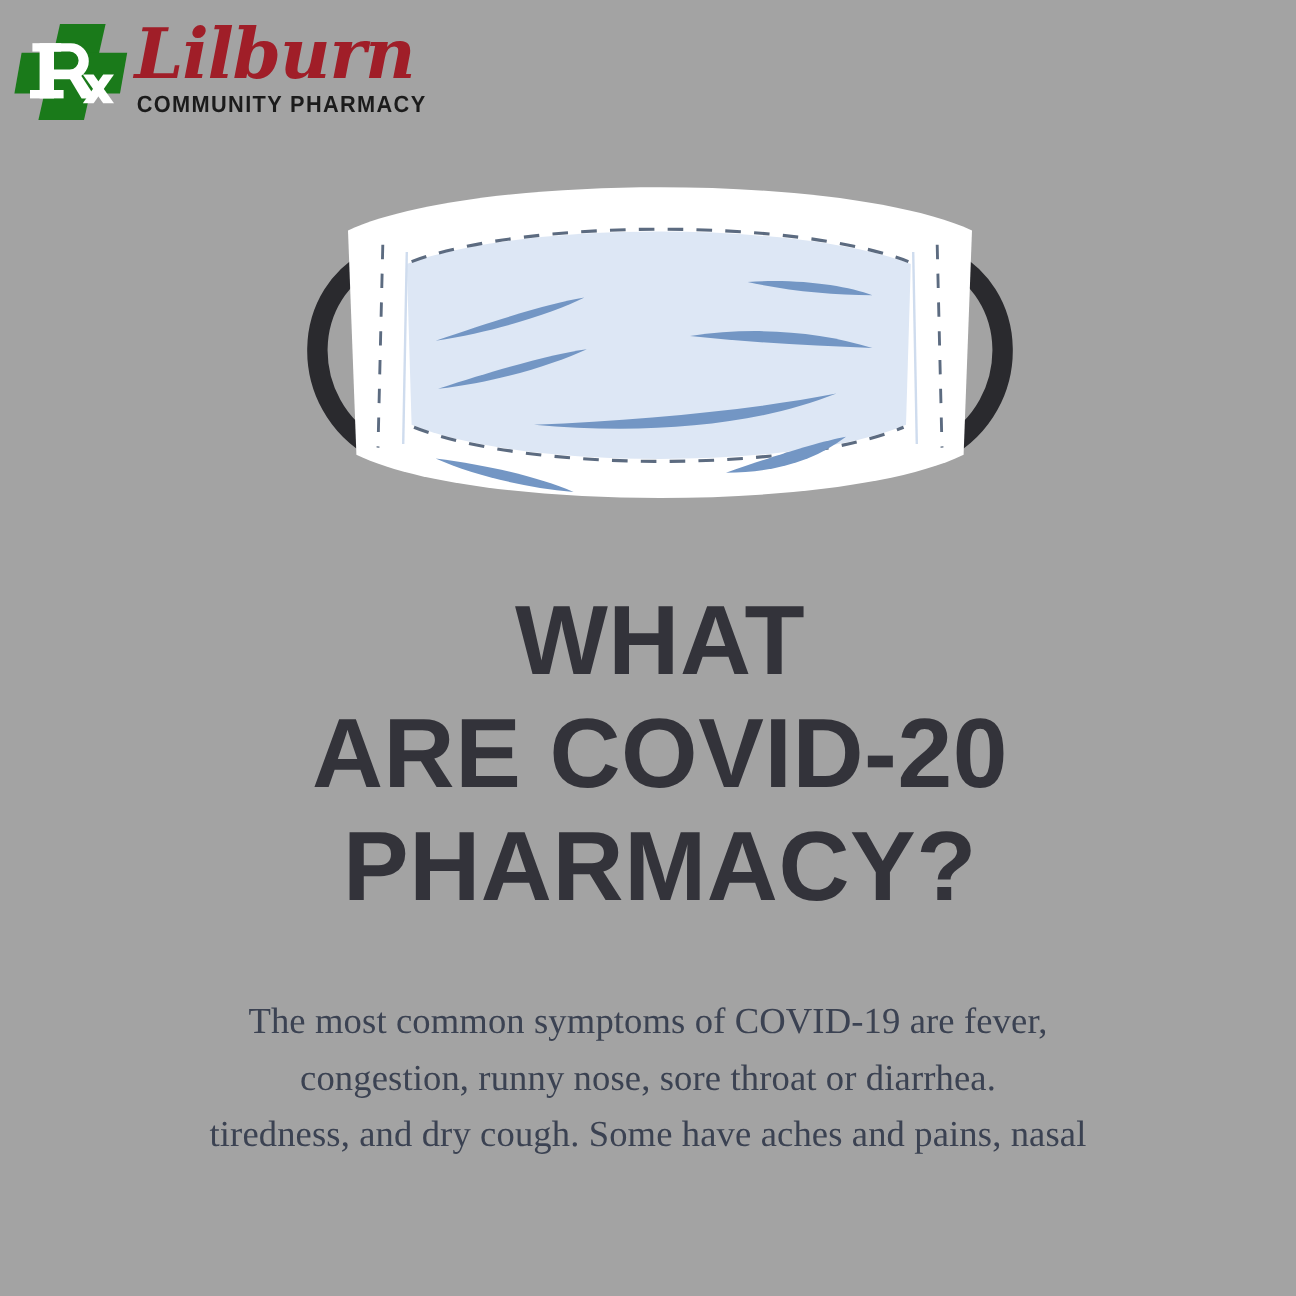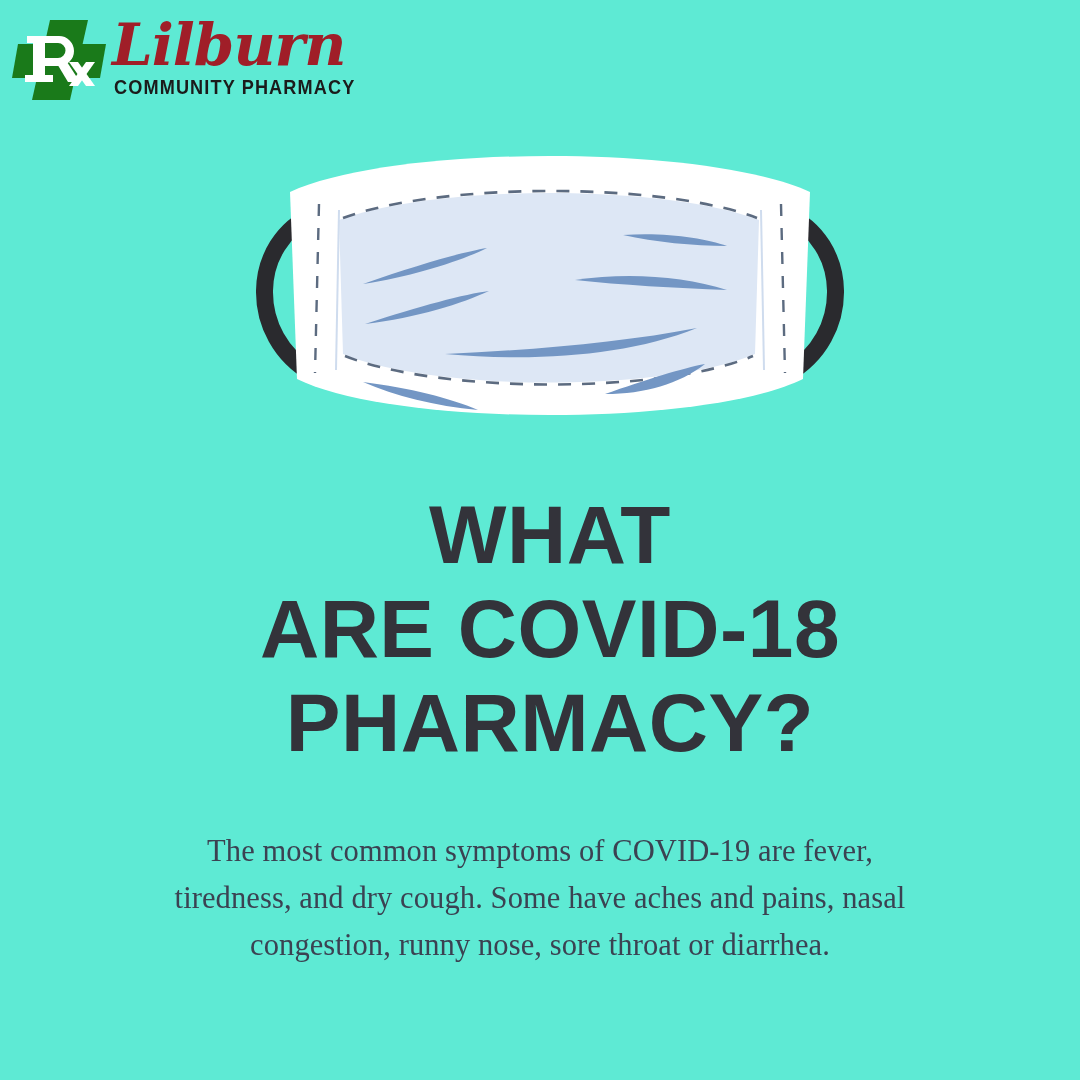--- a/index.html
+++ b/index.html
@@ -13,21 +13,21 @@
     background: #e4ecf7;
     font-family: "Liberation Sans", sans-serif;
     overflow: hidden;
     position: relative;
   }
 
   .poster {
     position: relative;
     width: 1080px;
     height: 1080px;
-    background: #5eead4;
+    background: #a3a3a3;
   }
 
   
   .logo {
     position: absolute;
     left: 6px;
     top: 14px;
     width: 360px;
     height: 92px;
   }
@@ -207,23 +207,23 @@
         <path d="M340 188 C 392 180, 448 184, 492 198 C 440 196, 386 193, 340 188 Z"></path>
         <path d="M210 262 C 300 258, 390 250, 462 236 C 392 264, 300 270, 210 262 Z"></path>
         <path d="M370 302 C 410 288, 448 276, 470 272 C 444 292, 410 302, 370 302 Z"></path>
         <path d="M128 290 C 175 296, 215 306, 243 318 C 200 314, 160 304, 128 290 Z"></path>
       </g>
     </svg>
   </div>
 
   <div class="headline">
     <span class="hl-line">WHAT</span>
-    <span class="hl-line">ARE COVID-18</span>
+    <span class="hl-line">ARE COVID-20</span>
     <span class="hl-line">PHARMACY?</span>
   </div>
 
   <div class="body-copy">
     <span class="bc-line">The most common symptoms of COVID-19 are fever,</span>
+    <span class="bc-line">congestion, runny nose, sore throat or diarrhea.</span>
     <span class="bc-line">tiredness, and dry cough. Some have aches and pains, nasal</span>
-    <span class="bc-line">congestion, runny nose, sore throat or diarrhea.</span>
   </div>
 
 </div>
 
 </body></html>

